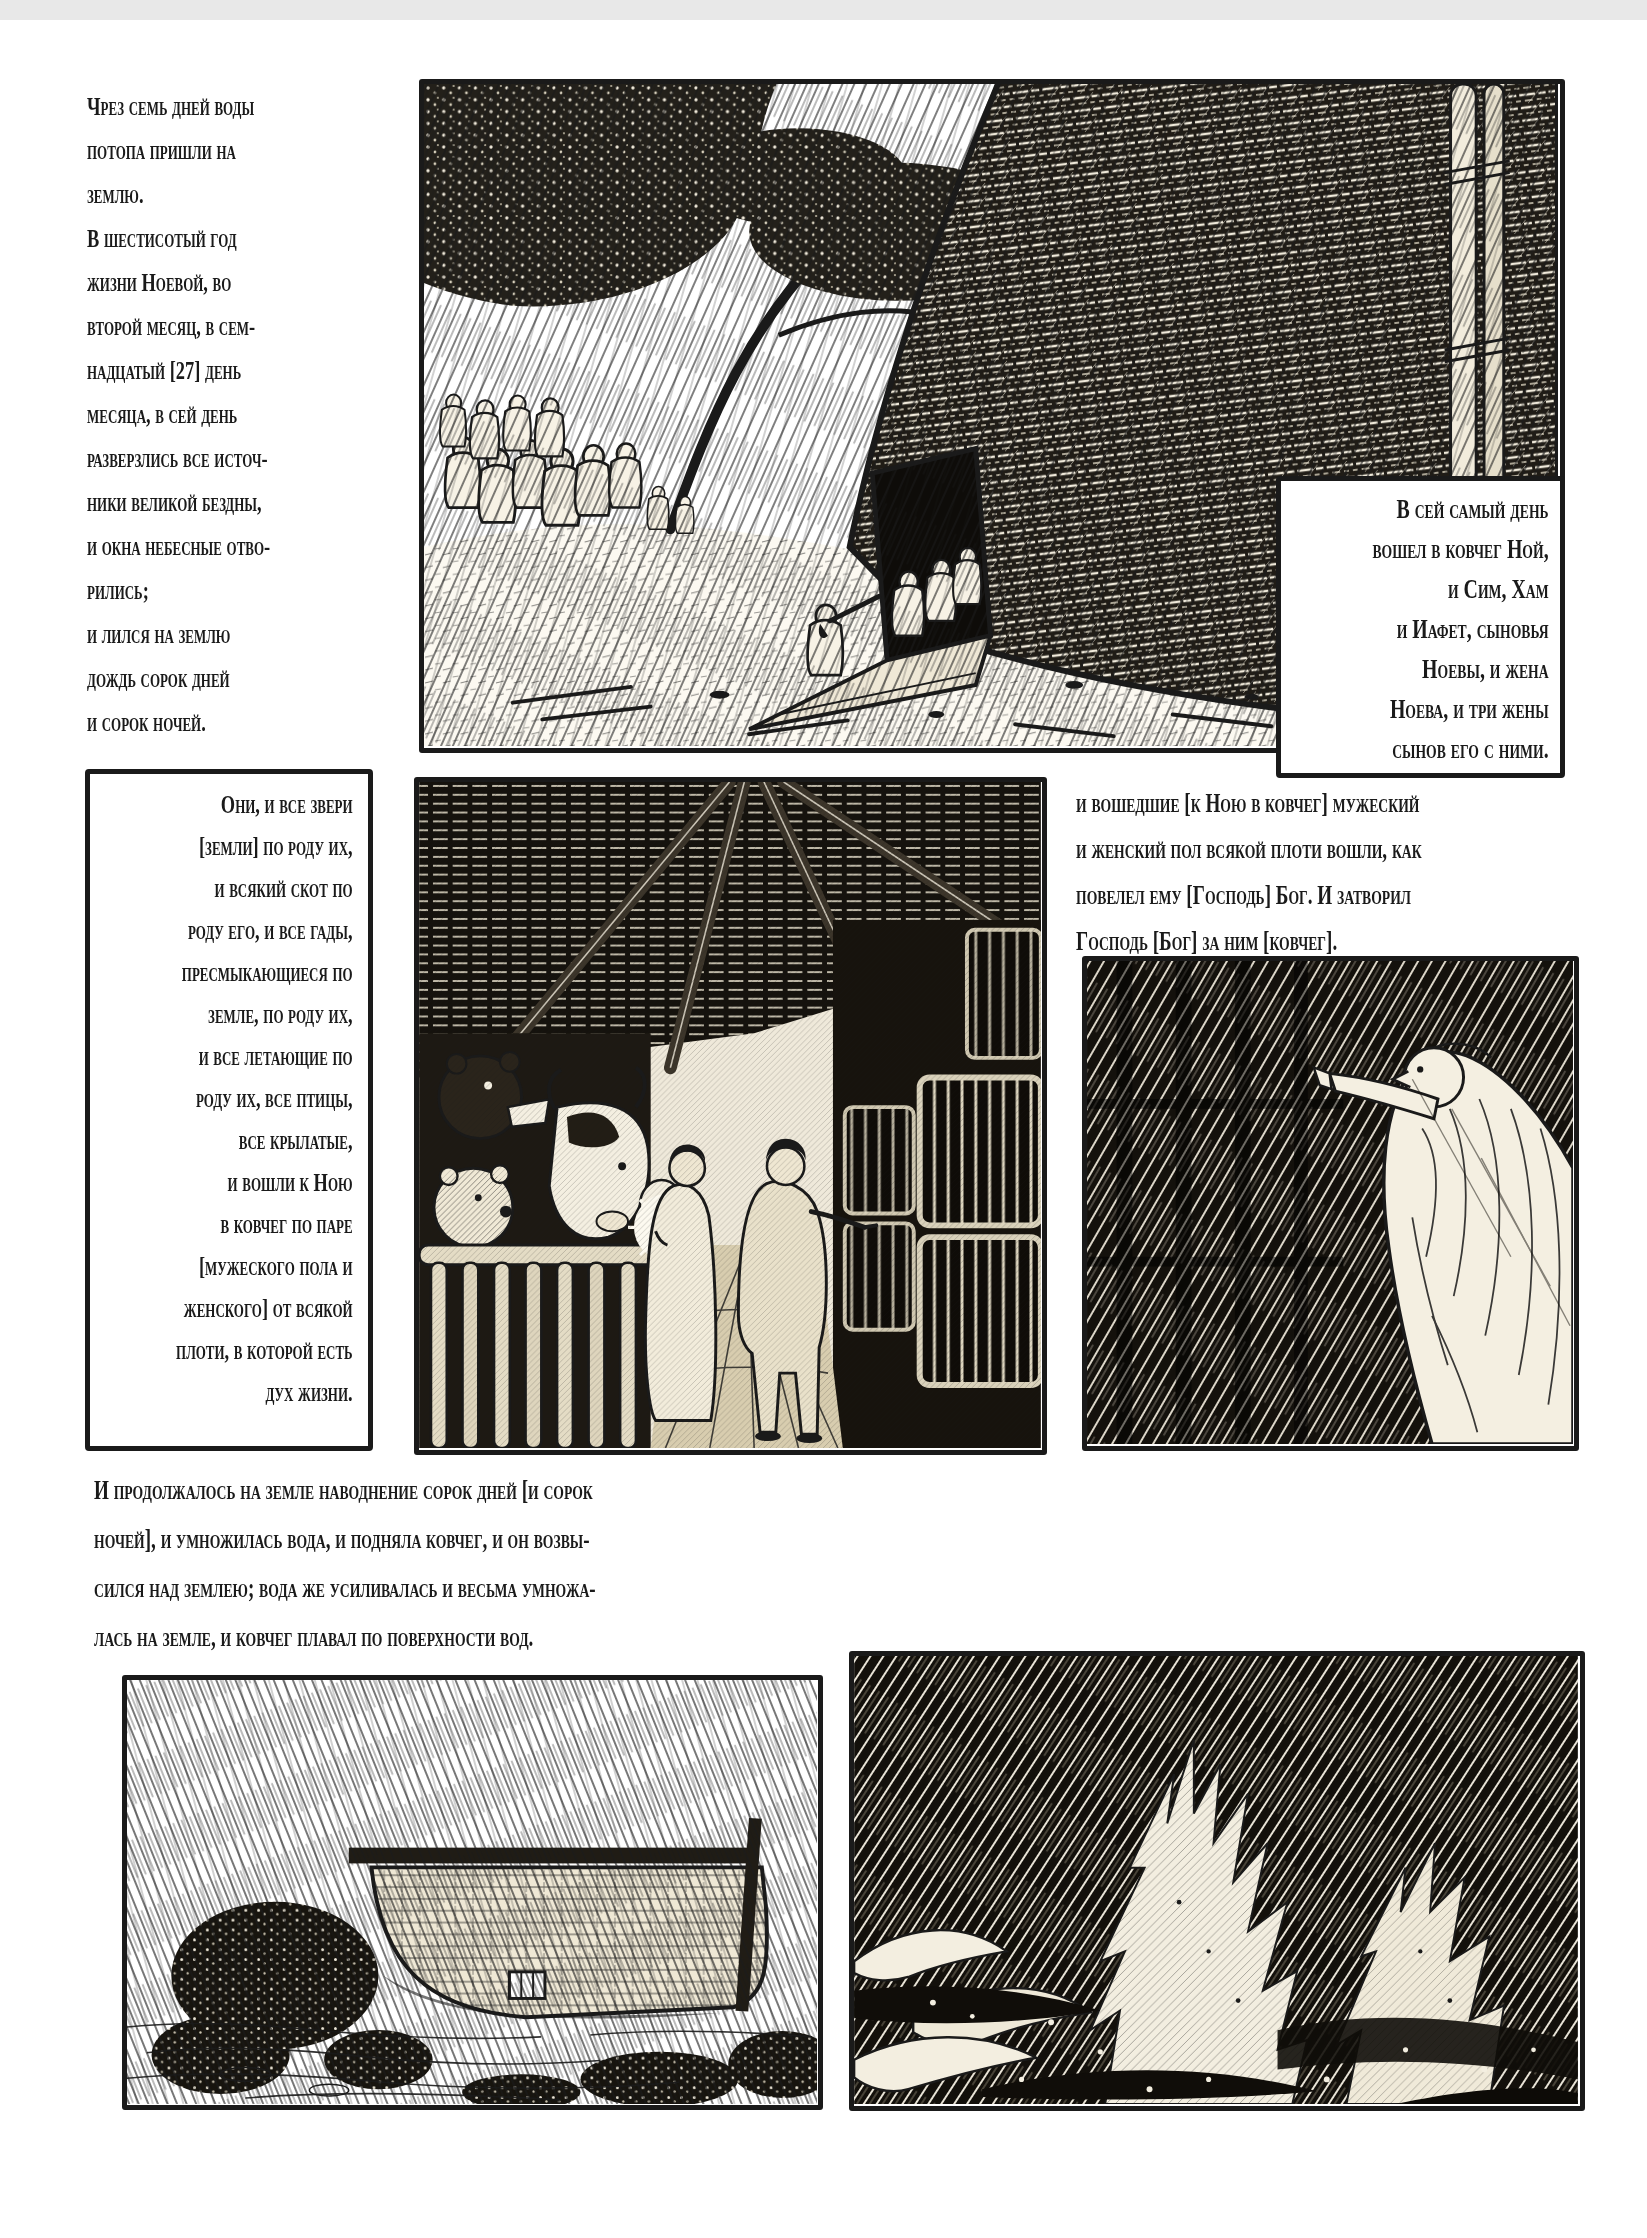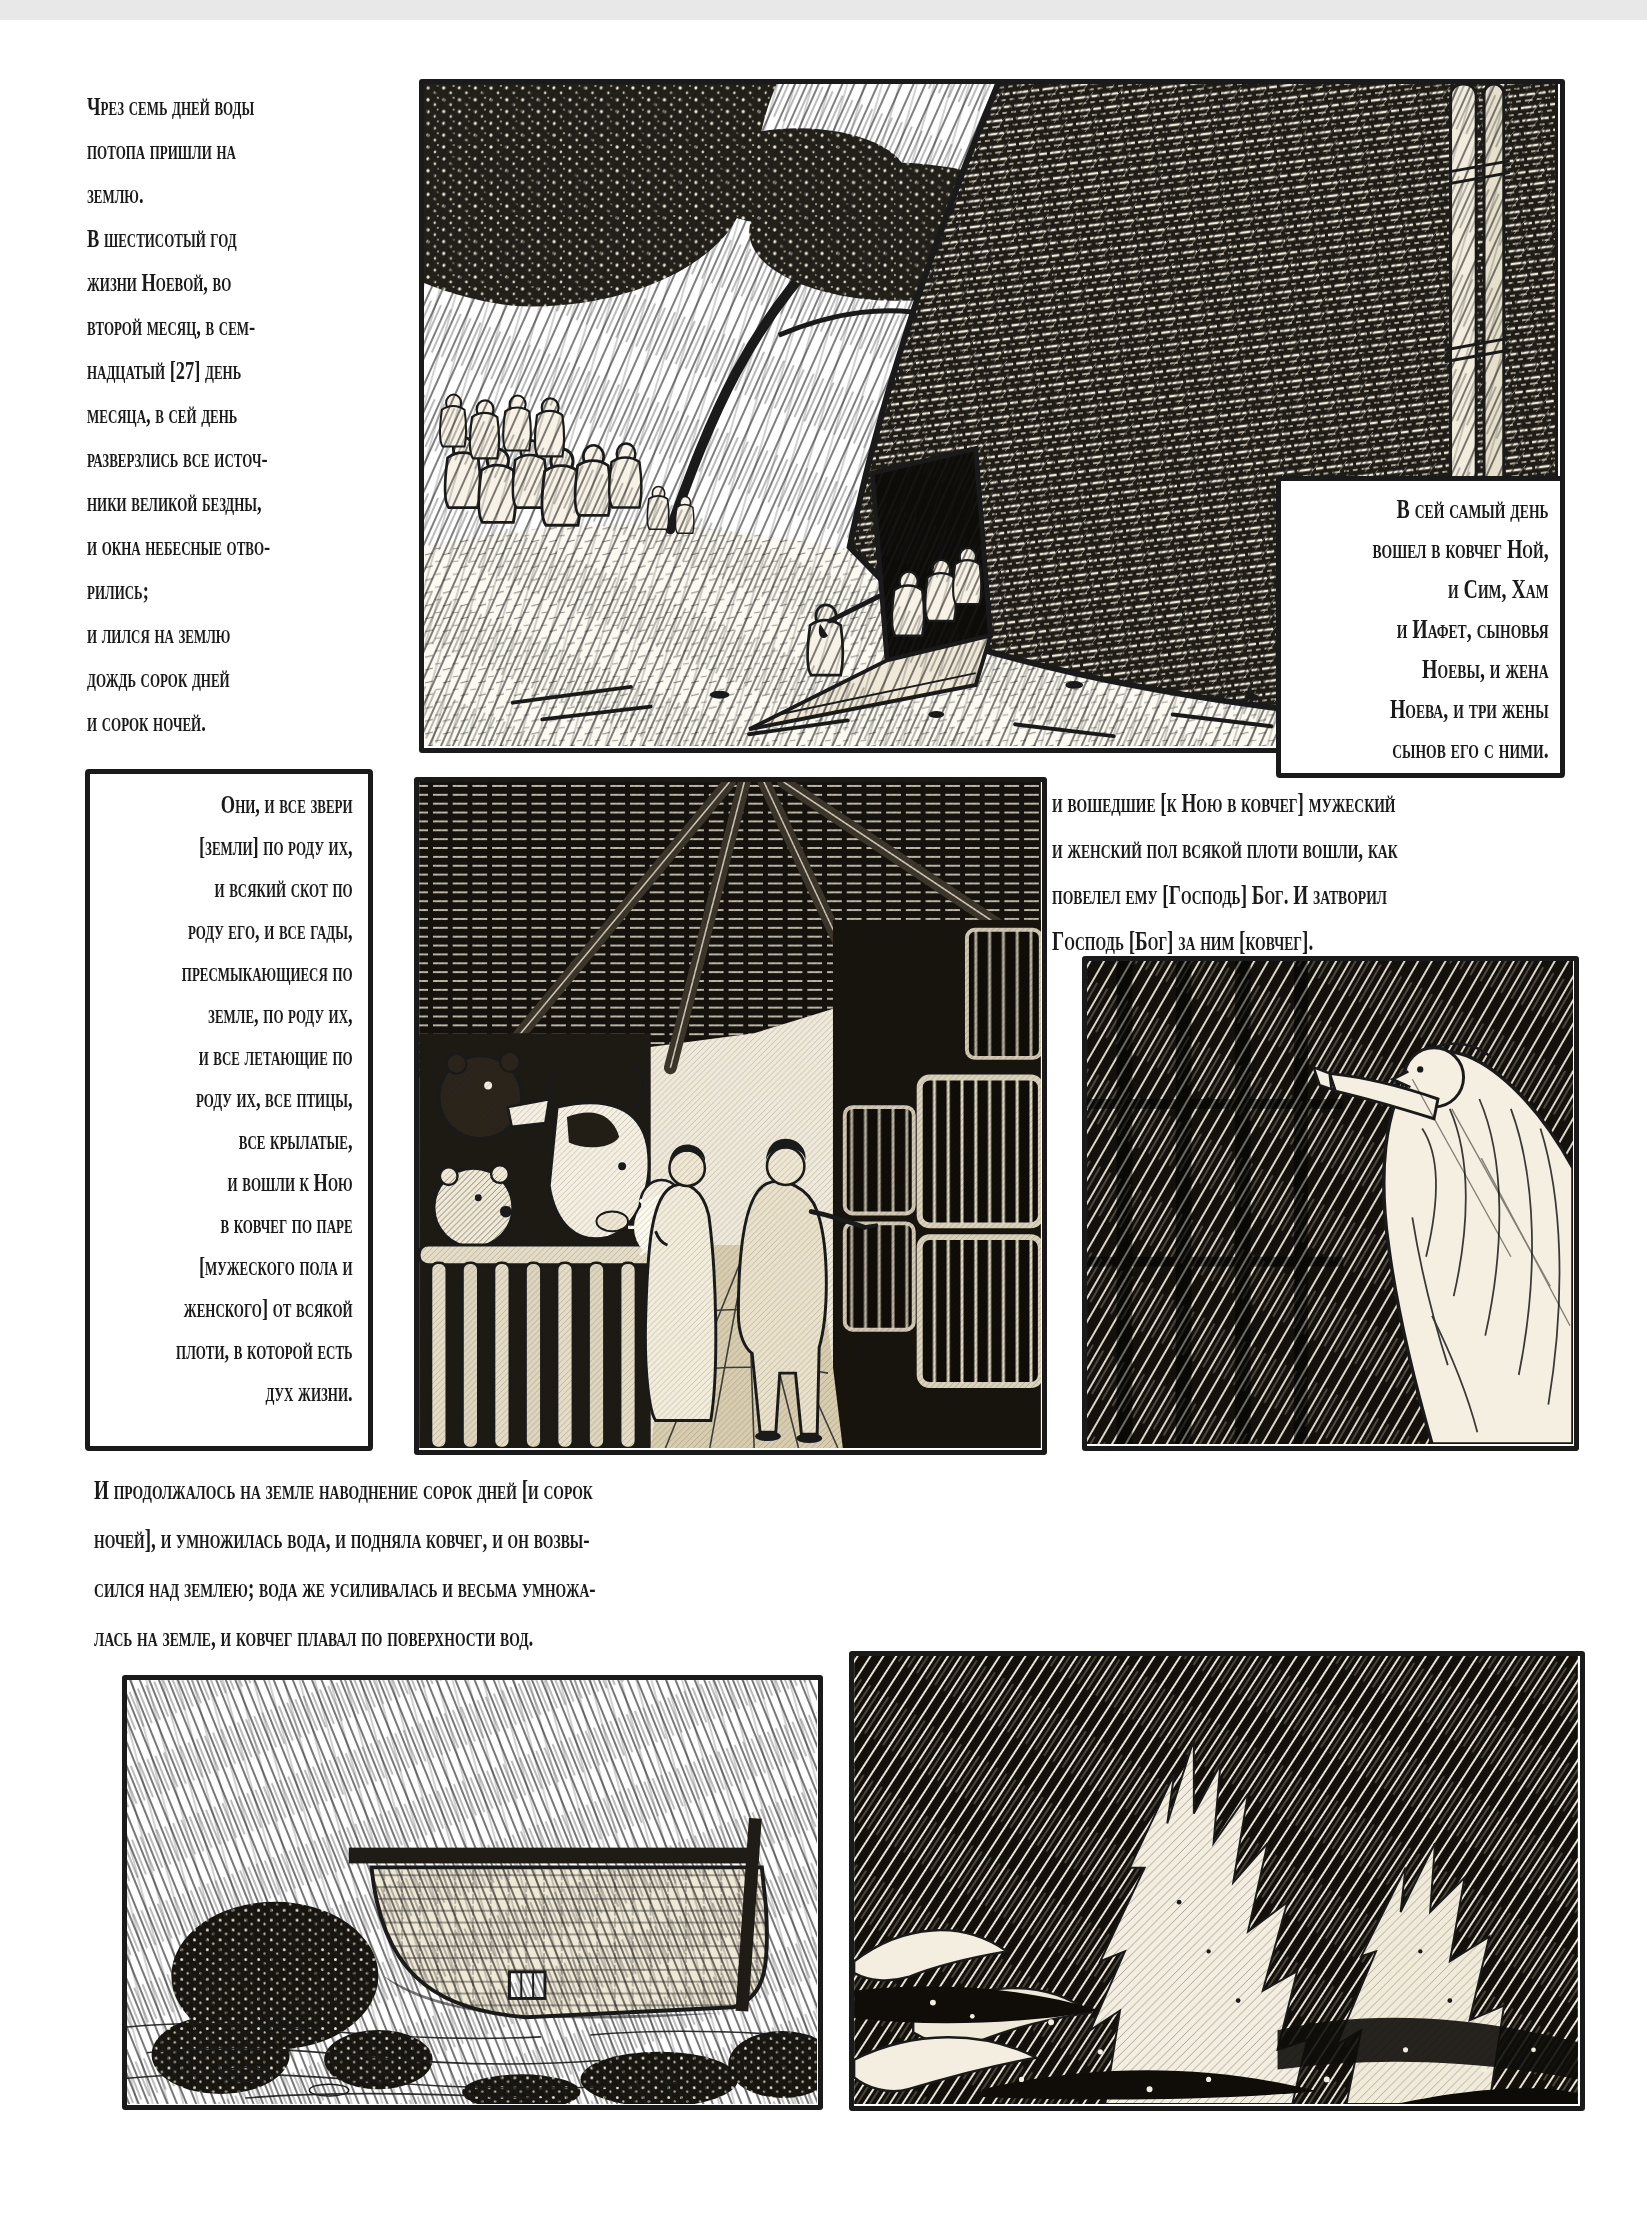--- a/index.html
+++ b/index.html
@@ -300,21 +300,21 @@
         <path d="M398 436 C418 440 436 446 452 452" stroke="#1a1a1a" stroke-width="5" fill="none" stroke-linecap="round"></path>
         <path d="M452 452 L464 450" stroke="#1a1a1a" stroke-width="4" stroke-linecap="round"></path>
         <ellipse cx="354" cy="664" rx="13" ry="5" fill="#1a1a1a"></ellipse>
         <ellipse cx="396" cy="666" rx="13" ry="5" fill="#1a1a1a"></ellipse>
       </g>
 
       <rect width="631" height="676" fill="url(#hatchD)" opacity="0.22"></rect>
     </svg>
   </div>
 
-  <div class="abs" style="left:1052px;top:760px;width:512px;height:197px;">
+  <div class="abs" style="left:1076px;top:760px;width:512px;height:197px;">
     <span class="narr t-entered cond">и вошедшие [к Ною в ковчег] мужеский
 и женский пол всякой плоти вошли, как
 повелел ему [Господь] Бог. И затворил
 Господь [Бог] за ним [ковчег].</span>
   </div>
 
   <div class="abs panel" style="left:1082px;top:936px;width:497px;height:495px;">
     <svg width="486" height="483" viewBox="0 0 493 490">
       <defs>
         <pattern id="rainW" width="12" height="80" patternUnits="userSpaceOnUse" patternTransform="rotate(30)">

